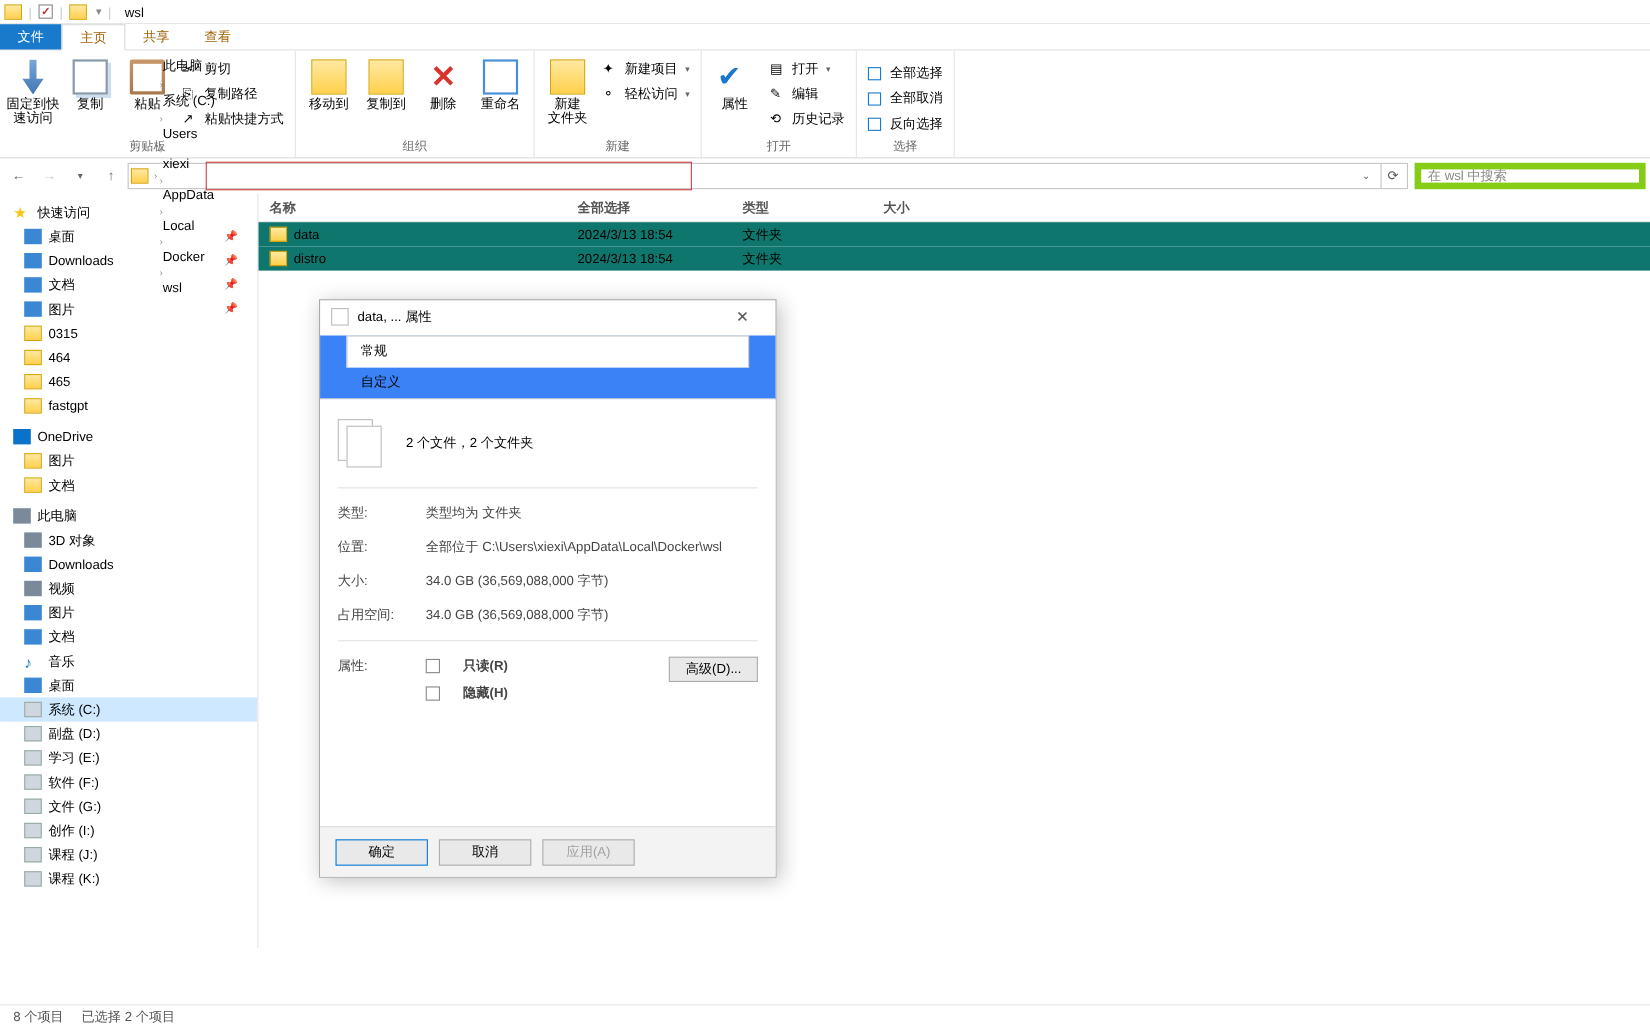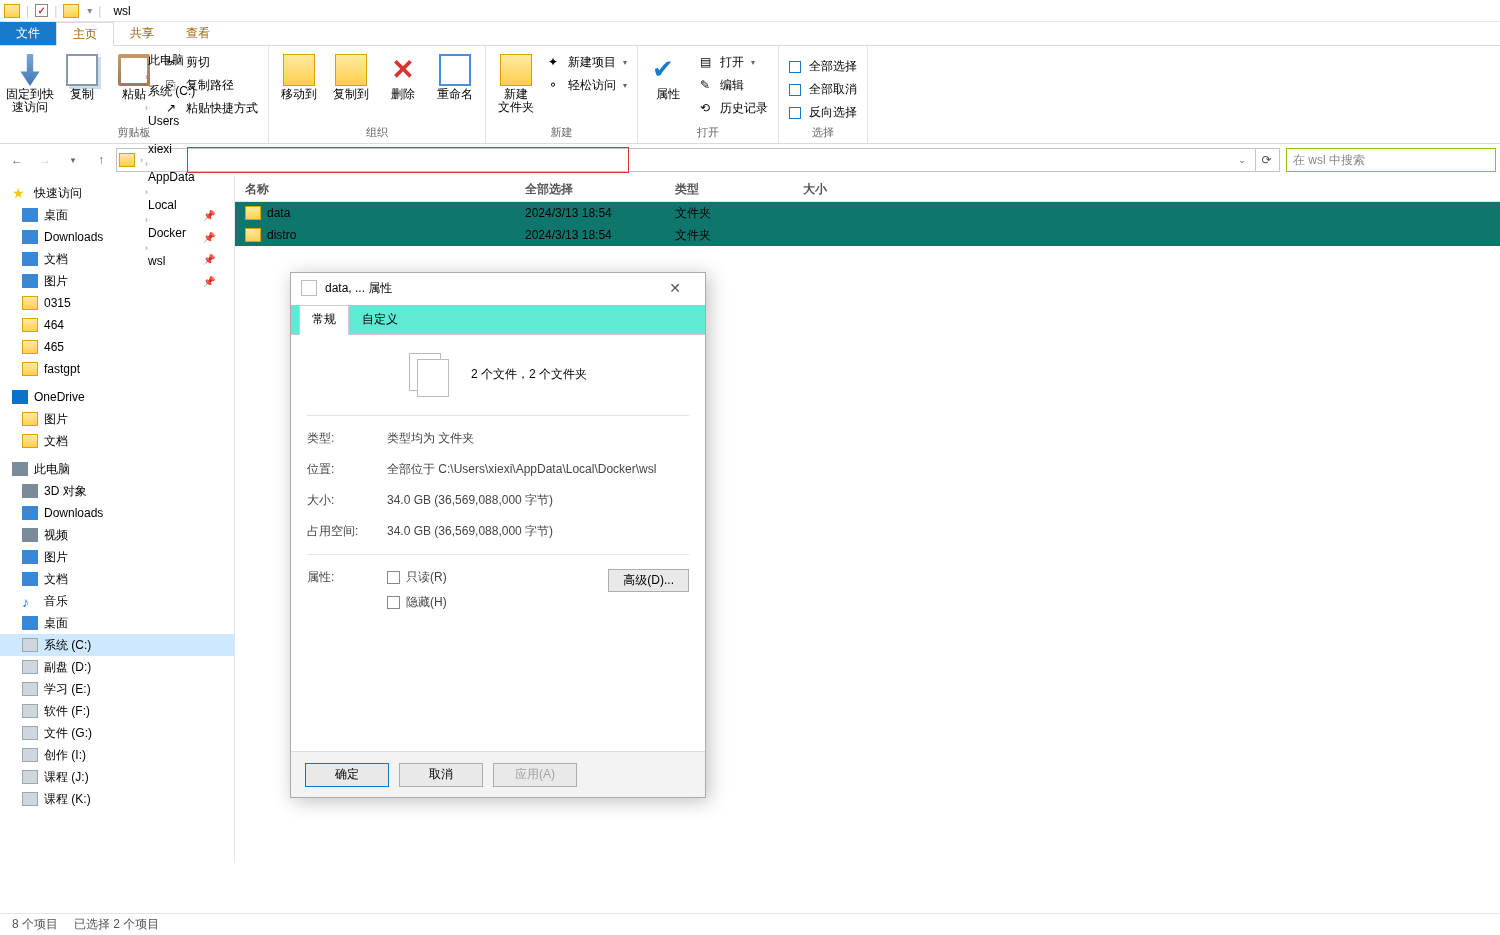--- a/index.html
+++ b/index.html
@@ -45,21 +45,21 @@
 
 .navrow { height: 32px; display: flex; align-items: center; padding: 2px 4px; gap: 2px; }
 .navbtn { width: 26px; height: 26px; display: flex; align-items: center; justify-content: center; color: #666; cursor: pointer; border-radius: 2px; }
 .navbtn.disabled { color: #ccc; }
 .addressbar { flex: 1; height: 24px; border: 1px solid #c4c4c4; display: flex; align-items: center; padding: 0 2px; position: relative; }
 .addressbar.highlight::after { content:""; position:absolute; left:70px; right:650px; top:-2px; bottom:-2px; border:1.5px solid #cc3b3b; pointer-events:none; }
 .crumb { display: flex; align-items: center; padding: 0 4px; cursor: pointer; height: 100%; }
 .crumb-sep { color: #888; font-size: 9px; padding: 0 1px; }
 .addr-icon { width:16px;height:14px;background:linear-gradient(#ffe9a2,#ffd04c);border:1px solid #d9a400;margin-right:4px;}
 .refresh { width:22px;height:22px;border-left:1px solid #c4c4c4;display:flex;align-items:center;justify-content:center;color:#555;cursor:pointer;}
-.searchbox { width: 210px; height: 24px; border: 1px solid #84cc16; margin-left: 4px; padding: 0 6px; color: #888; display:flex;align-items:center; }
+.searchbox { width: 210px; height: 24px; border: 6px solid #84cc16; margin-left: 4px; padding: 0 6px; color: #888; display:flex;align-items:center; }
 
 
 .main { display: flex; height: 686px; }
 .navpane { width: 235px; border-right: 1px solid #e5e5e5; overflow-y: auto; padding: 6px 0; }
 .navitem { display: flex; align-items: center; height: 22px; padding-left: 22px; cursor: pointer; gap: 6px; }
 .navitem.header { font-weight: normal; padding-left: 12px; margin-top: 6px; }
 .navitem.header:first-child { margin-top: 0; }
 .navitem.selected { background: #cde8ff; }
 .navitem .pin { margin-left: auto; margin-right: 18px; color: #888; font-size: 10px; }
 .ni { width:16px;height:14px;display:inline-block;flex-shrink:0;}
@@ -84,34 +84,34 @@
 .fi { width:16px;height:14px;background:linear-gradient(#ffe9a2,#ffd04c);border:1px solid #d9a400;margin-right:6px;display:inline-block;vertical-align:middle;}
 
 
 .status { position:absolute; bottom:0; left:0; right:0; height:22px; border-top:1px solid #e5e5e5; display:flex; align-items:center; padding:0 12px; gap:16px; color:#555; background:#fff;}
 
 
 .dialog { position:absolute; left:290px; top:272px; width:416px; height:526px; background:#fff; border:1px solid #aaa; box-shadow: 3px 3px 18px rgba(0,0,0,0.25); display:flex; flex-direction:column; }
 .dlg-title { height:30px; display:flex; align-items:center; padding:0 10px; }
 .dlg-title .ic { width:16px;height:16px;background:#fff;border:1px solid #bbb;margin-right:8px;}
 .dlg-close { margin-left:auto; width:40px;height:28px;display:flex;align-items:center;justify-content:center;cursor:pointer;font-size:14px;color:#555;}
-.dlg-tabs { display:flex; padding:0 8px; border-bottom:1px solid #ccc; background:#5eead4; margin-top:2px;}
+.dlg-tabs { display:flex; padding:0 24px; border-bottom:1px solid #ccc; background:#3b82f6; margin-top:2px;flex-direction:column;}
 .dlg-tab { padding:5px 12px; border:1px solid transparent; cursor:pointer; position:relative; }
 .dlg-tab.active { border:1px solid #ccc; border-bottom:1px solid #fff; margin-bottom:-1px; background:#fff;}
 .dlg-body { flex:1; padding: 18px 16px 10px 16px; background:#fff; }
 .dlg-row { display:flex; margin-bottom: 14px; }
 .dlg-row .k { width: 80px; color:#444; }
 .dlg-row .v { flex:1; color:#444; }
 .dlg-sep { border-top:1px solid #e3e3e3; margin: 8px 0 14px 0; }
-.dlg-hdr { display:flex; align-items:center; gap: 20px; margin-bottom: 20px; justify-content: center; }
+.dlg-hdr { display:flex; align-items:center; gap: 20px; margin-bottom: 20px; }
 .dlg-hdr .filesic { width:42px;height:42px; position:relative; }
 .dlg-hdr .filesic::before,.dlg-hdr .filesic::after{content:"";position:absolute;width:30px;height:36px;background:#fff;border:1px solid #bbb;}
 .dlg-hdr .filesic::before{left:0;top:0;}
 .dlg-hdr .filesic::after{left:8px;top:6px;}
-.dlg-chk { display:flex; align-items:center; gap:6px; margin-bottom:8px;}
+.dlg-chk { display:flex; align-items:center; gap:21px; margin-bottom:8px;font-weight:bold;}
 .dlg-chk .box{width:13px;height:13px;border:1px solid #888;}
 .dlg-footer { height:46px; border-top:1px solid #ddd; display:flex; align-items:center; justify-content:flex-start; gap:10px; padding:0 14px; background:#f3f3f3;}
 .dlg-footer button { width:84px; height:24px; border:1px solid #adadad; background:#e9e9e9; cursor:pointer; }
 .dlg-footer button.primary { border-color:#0078d7; }
 .dlg-footer button:disabled { color:#a2a2a2; }
 button.adv { height:23px; padding:0 14px; border:1px solid #adadad; background:#e9e9e9; cursor:pointer;}
 </style>
 </head>
 <body>
 

